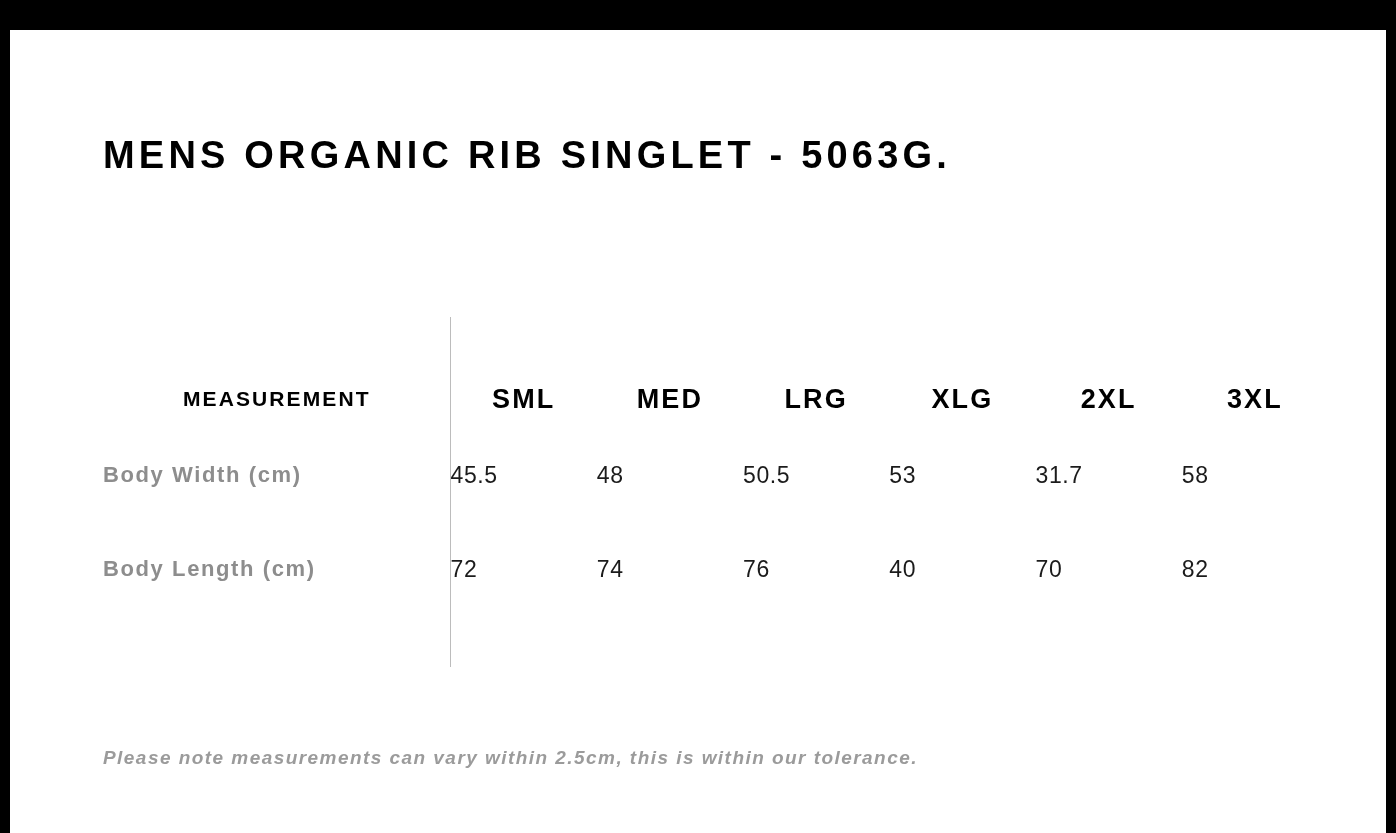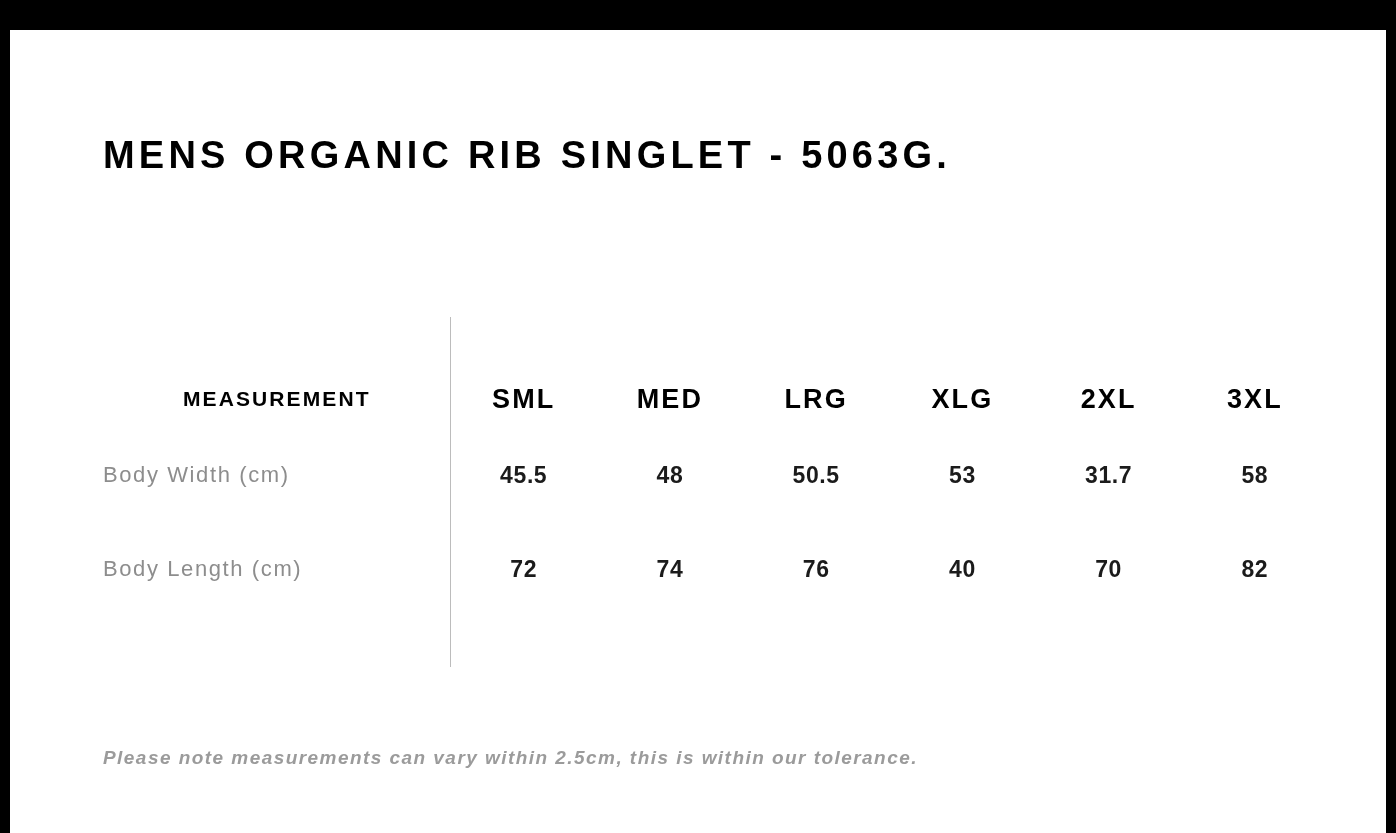--- a/index.html
+++ b/index.html
@@ -80,29 +80,29 @@
     letter-spacing: 2.1px;
     color: #000000;
     white-space: nowrap;
   }
   .data-row td {
     height: 94px;
   }
   .td-label {
     text-align: left;
     font-size: 22px;
-    font-weight: 400;
+    font-weight: 700;
     letter-spacing: 1.6px;
     color: #8d8d8d;
     white-space: nowrap;
   }
   .td-value {
-    text-align: center;
+    text-align: left;
     font-size: 23px;
-    font-weight: 700;
+    font-weight: 400;
     letter-spacing: 0.6px;
     color: #1b1b1b;
     white-space: nowrap;
   }
   .footnote {
     position: absolute;
     left: 93px;
     top: 718px;
     font-size: 19px;
     font-style: italic;

